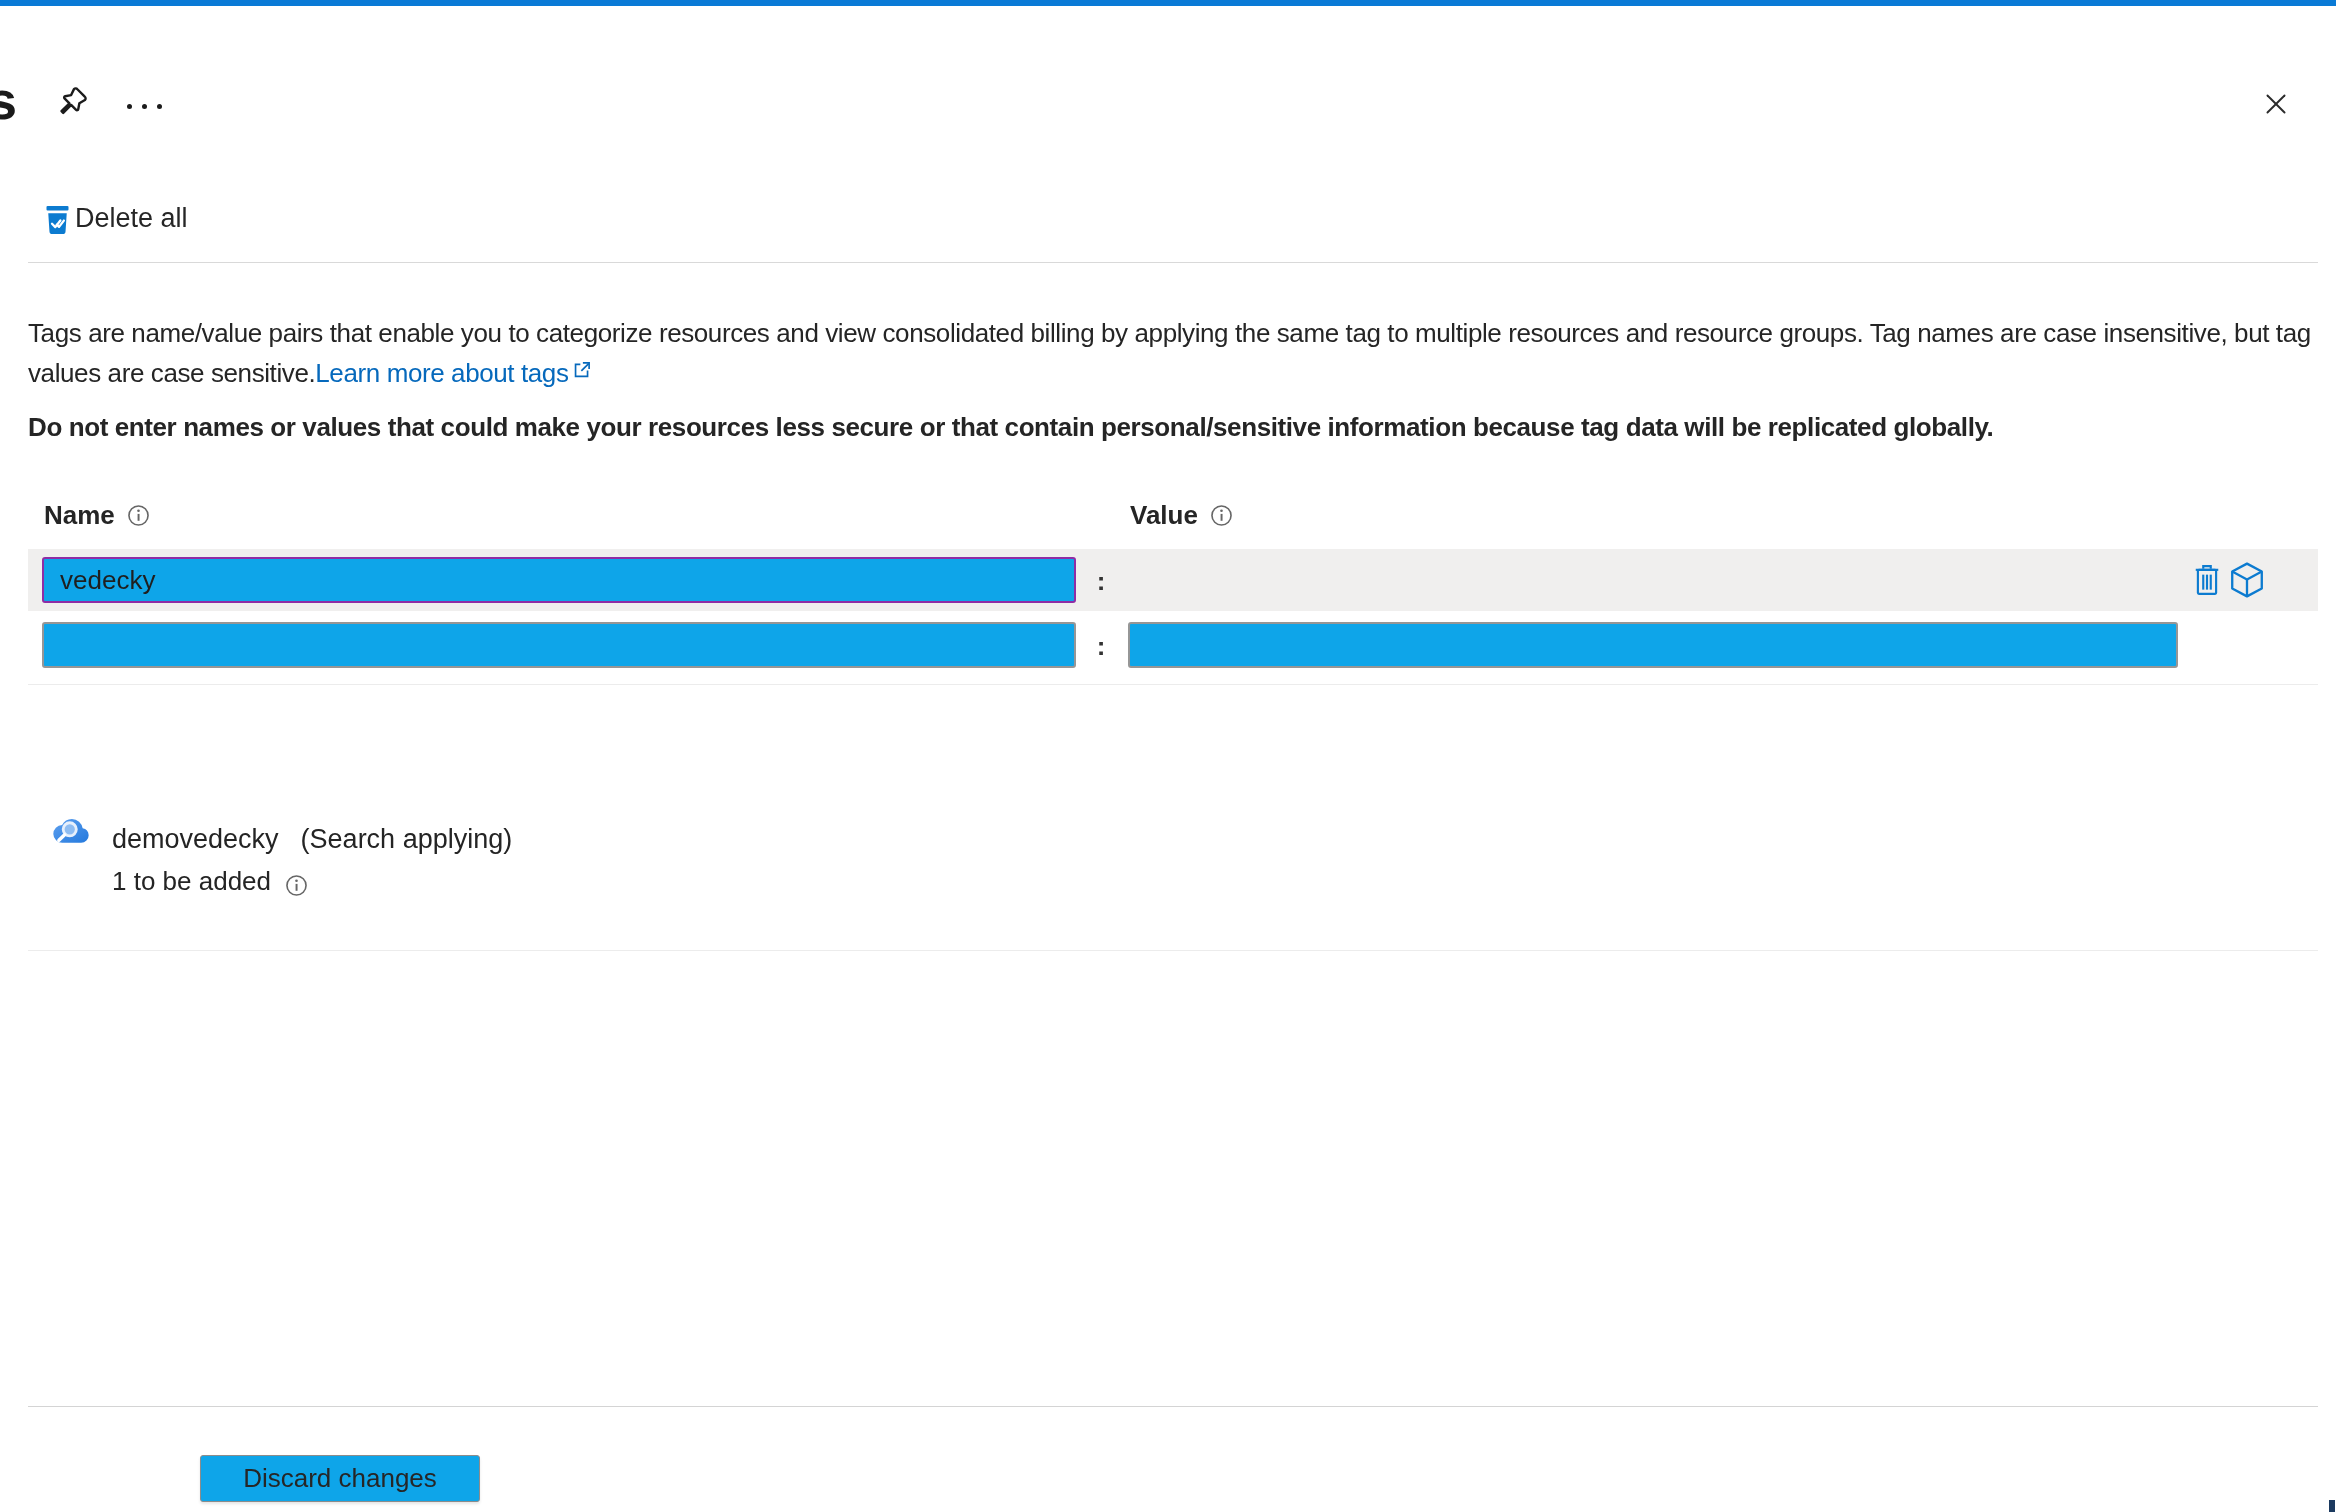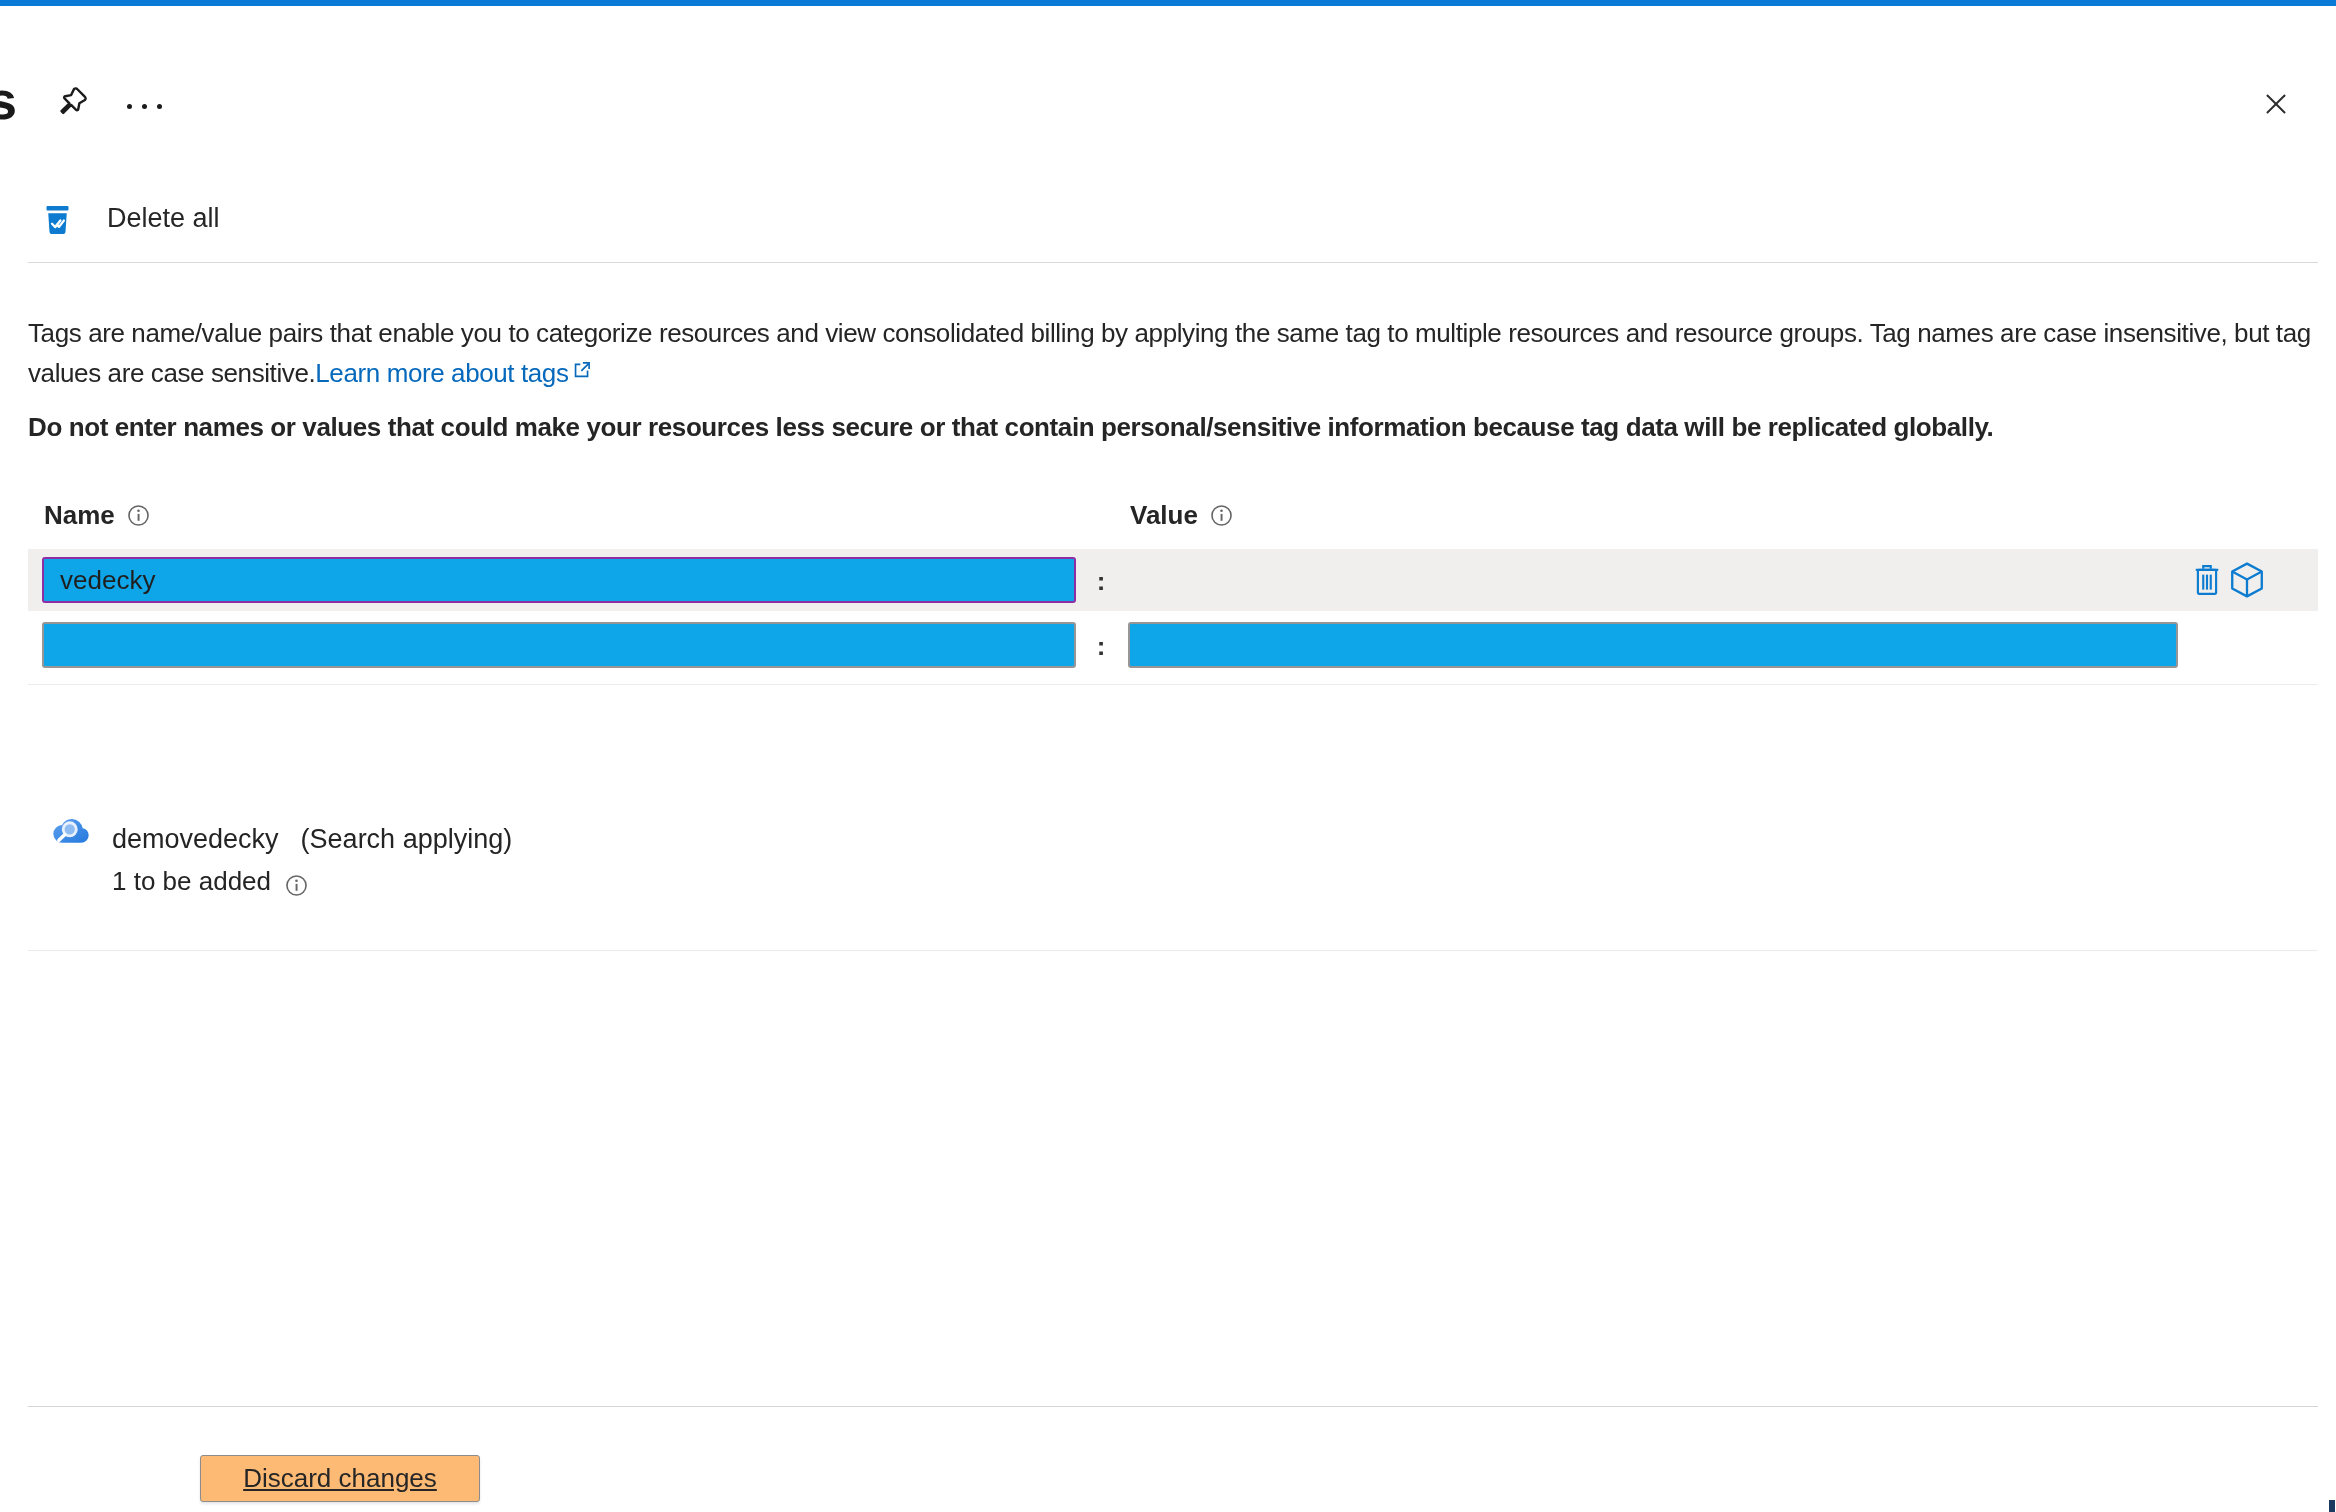--- a/index.html
+++ b/index.html
@@ -8,21 +8,21 @@
     background:#fff;font-family:"Liberation Sans",sans-serif;color:#262626;
   }
   .abs{position:absolute;}
   
   .topbar{left:0;top:0;width:2336px;height:6px;background:#0a7ad6;}
   .panel-title{left:-13px;top:70px;font-size:54px;font-weight:600;color:#1a1a1a;line-height:60px;}
   .icon-btn{display:flex;align-items:center;justify-content:center;cursor:pointer;background:none;border:none;padding:0;}
   .dots{display:flex;gap:10px;align-items:center;}
   .dots i{width:5px;height:5px;border-radius:50%;background:#1b1b1b;display:block;}
   
-  .cmd{left:44px;top:202px;display:flex;align-items:center;gap:36px;cursor:pointer;background:none;border:none;padding:0;}
+  .cmd{left:44px;top:202px;display:flex;align-items:center;gap:4px;cursor:pointer;background:none;border:none;padding:0;}
   .cmd-label{font-size:27px;color:#262626;}
   .divider{height:1px;background:#d9d9d9;}
   .divider.faint{background:#ececec;}
   
   .intro{left:28px;top:314px;width:2292px;font-size:26px;line-height:38px;color:#252525;letter-spacing:-0.4px;}
   .intro a{color:#0669bc;text-decoration:none;}
   .warning{left:28px;top:408px;width:2292px;font-size:26px;line-height:38px;font-weight:700;color:#252525;letter-spacing:-0.4px;}
   
   .col-header{display:flex;align-items:center;gap:12px;font-size:26px;font-weight:700;color:#252525;}
   .row-band{left:28px;top:549px;width:2290px;height:62px;background:#f0efee;}
@@ -34,21 +34,21 @@
   .colon{font-size:26px;font-weight:700;color:#333;width:26px;text-align:center;}
   .row-icon{cursor:pointer;background:none;border:none;padding:0;display:flex;align-items:center;justify-content:center;}
   
   .res-name{font-size:27px;color:#242424;}
   .res-type{font-size:27px;color:#242424;margin-left:22px;}
   .res-status{font-size:26px;color:#242424;}
   
   .btn{box-sizing:border-box;height:47px;border-radius:3px;font-family:"Liberation Sans",sans-serif;
        font-size:26px;display:flex;align-items:center;justify-content:center;cursor:pointer;}
   .btn-primary{background:#0c7bd0;color:#fff;border:1px solid #0c7bd0;font-weight:600;width:162px;}
-  .btn-secondary{background:#fdba74;color:#262626;border:1px solid #8c8c8c;width:280px;box-shadow:0 2px 3px rgba(0,0,0,0.10);text-decoration:underline;}
+  .btn-secondary{background:#0ea5e9;color:#262626;border:1px solid #8c8c8c;width:280px;box-shadow:0 2px 3px rgba(0,0,0,0.10);}
   .corner-frag{left:2329px;top:1500px;width:6px;height:12px;background:#1c3a60;}
 </style>
 </head>
 <body>
 
 <div class="screen">
 
   <div class="abs topbar"></div>
 
   <div class="abs panel-title">s</div>

